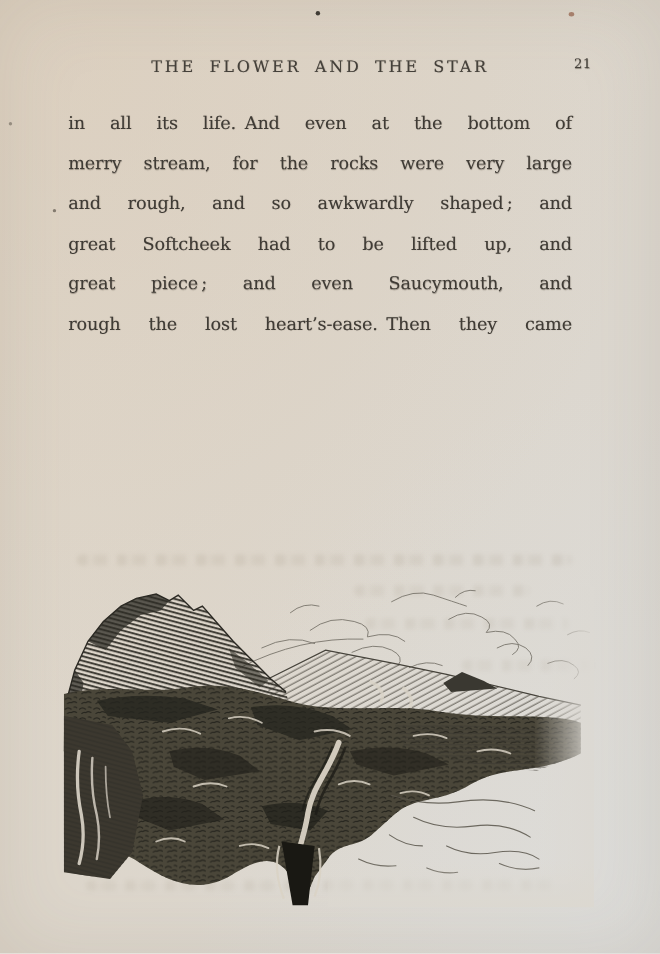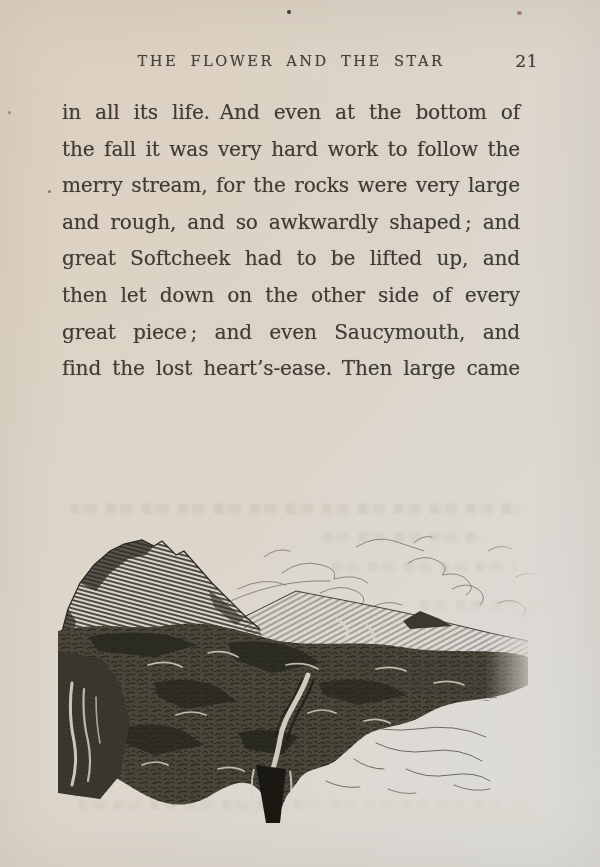--- a/index.html
+++ b/index.html
@@ -19,30 +19,30 @@
     position:absolute;left:62px;top:53px;width:476px;height:22px;
     color:#44403a;
   }
   .running-title{
     display:block;width:458px;text-align:center;
     font-size:14.5px;letter-spacing:2.6px;word-spacing:5px;
     text-shadow:0.3px 0.3px 0.7px rgba(70,62,52,.5);
   }
   .page-number{
     position:absolute;right:0;top:-2px;
-    font-size:17px;letter-spacing:.5px;
+    font-size:12px;letter-spacing:.5px;
     text-shadow:0.3px 0.3px 0.7px rgba(70,62,52,.5);
   }
   
   .text-block{
     position:absolute;left:62px;top:94px;width:458px;
     color:#3f3b35;
   }
   .text-line{
-    font-size:20px;line-height:36.6px;height:36.6px;
+    font-size:16px;line-height:36.6px;height:36.6px;
     text-align:justify;text-align-last:justify;
     letter-spacing:-0.1px;
     text-shadow:0.3px 0.3px 0.8px rgba(66,58,48,.45);
     white-space:nowrap;
   }
   
   .illustration{
     position:absolute;left:58px;top:533px;width:482px;height:292px;
     z-index:2;
   }
@@ -71,27 +71,25 @@
 
 <div class="page">
 
   <div class="running-head">
     <span class="running-title">THE FLOWER AND THE STAR</span>
     <span class="page-number">21</span>
   </div>
 
   <div class="text-block">
     <div class="text-line">in all its life. And even at the bottom of</div>
-    <div class="text-line">the fall it was very hard work to follow the</div>
     <div class="text-line">merry stream, for the rocks were very large</div>
     <div class="text-line">and rough, and so awkwardly shaped ; and</div>
     <div class="text-line">great Softcheek had to be lifted up, and</div>
-    <div class="text-line">then let down on the other side of every</div>
     <div class="text-line">great piece ; and even Saucymouth, and</div>
-    <div class="text-line">find the lost heart’s-ease. Then large came</div>
+    <div class="text-line">rough the lost heart’s-ease. Then they came</div>
   </div>
 
   <div class="ghost g1"></div>
   <div class="ghost g2"></div>
   <div class="ghost g3"></div>
   <div class="ghost g4"></div>
   <div class="ghost g5"></div>
 
   <div class="speck s1"></div>
   <div class="speck s2"></div>

